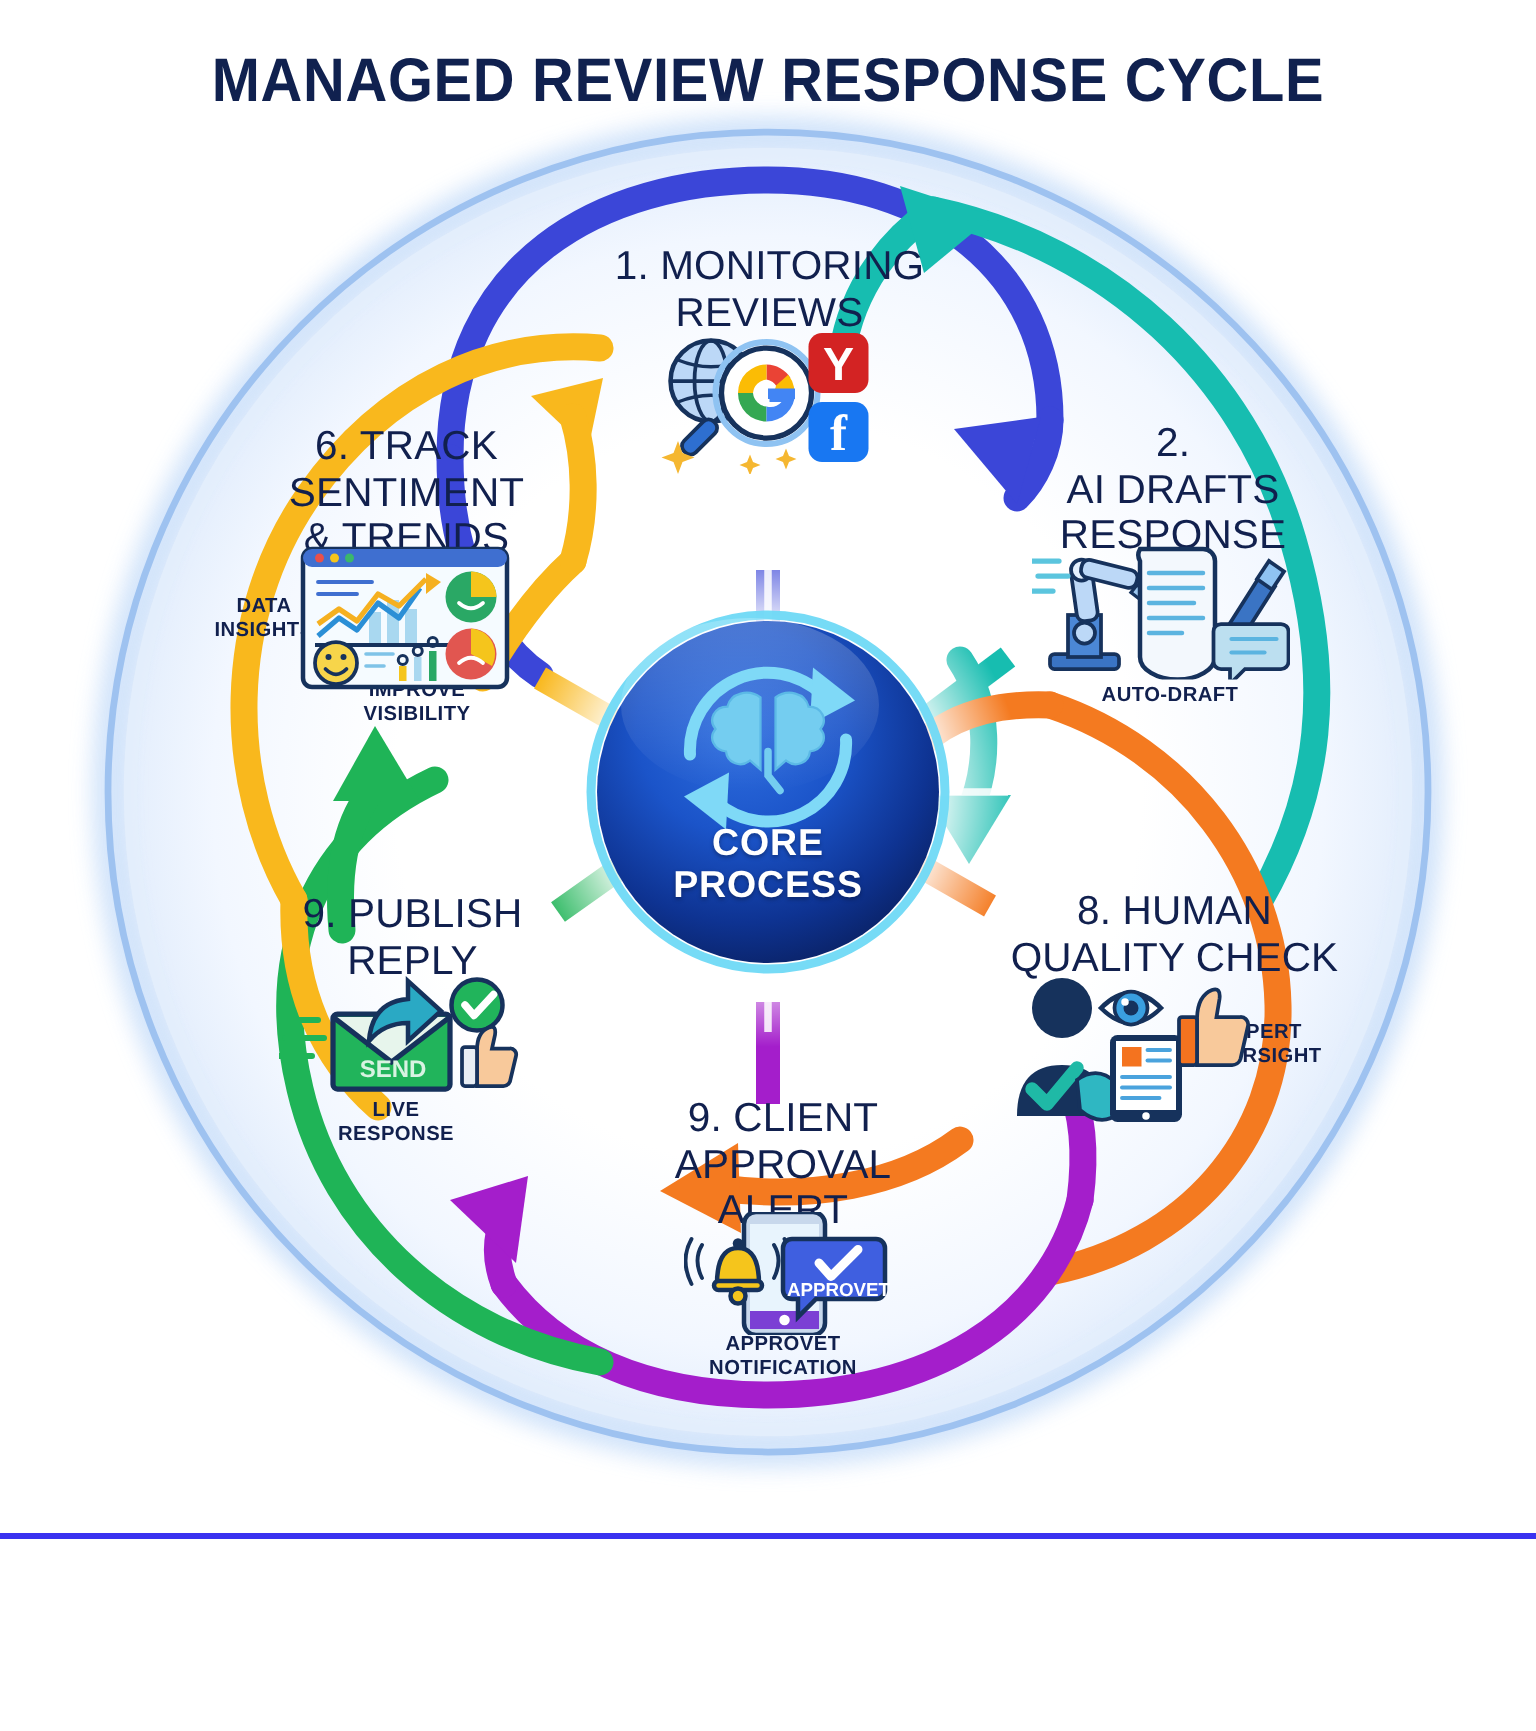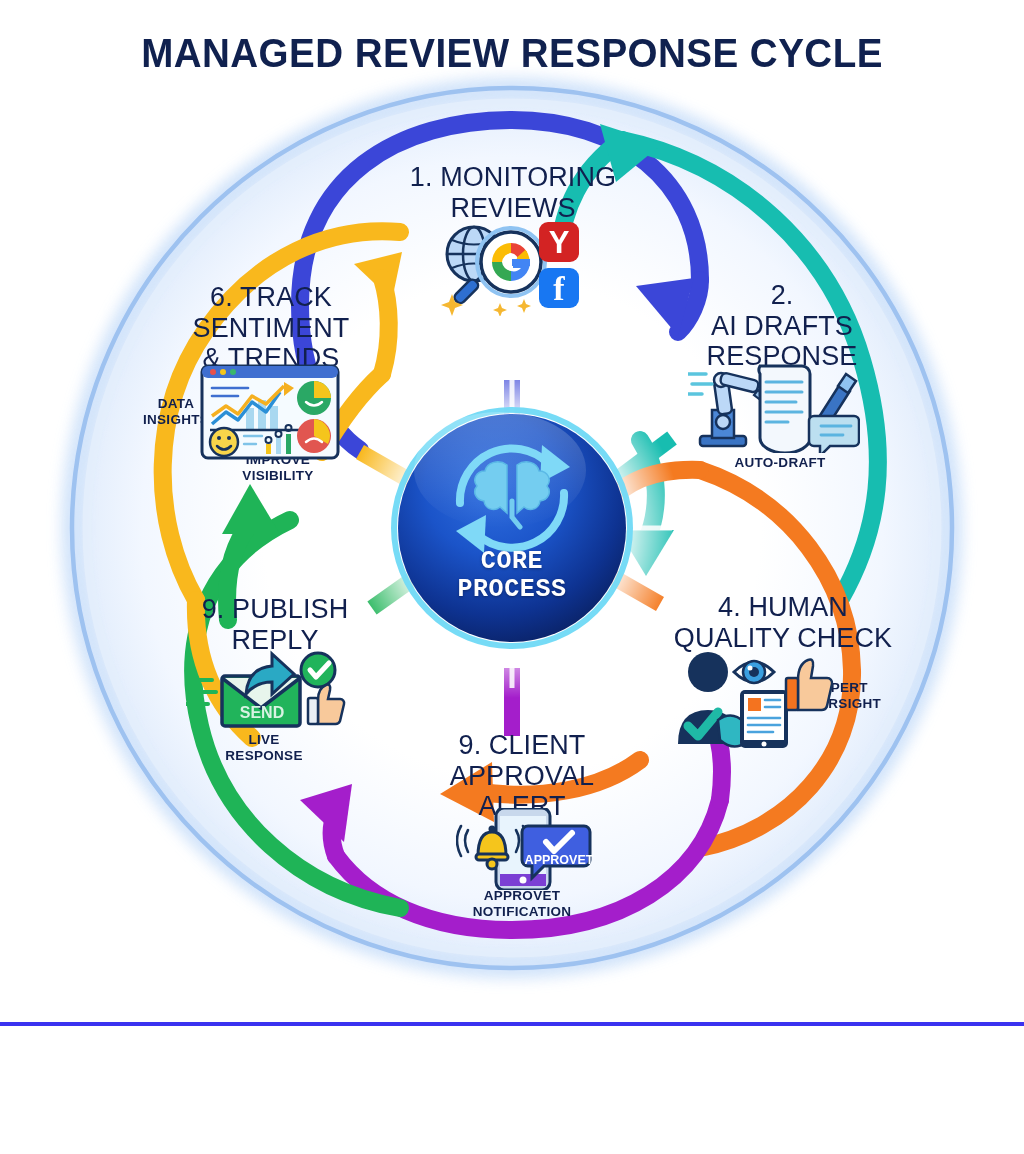--- a/index.html
+++ b/index.html
@@ -70,21 +70,21 @@
   .hub-label {
     position: absolute;
     color: #ffffff;
     font-weight: bold;
     font-size: 25px;
     line-height: 1.12;
     text-align: center;
     white-space: pre-line;
     letter-spacing: 0.6px;
     text-shadow: 0 1px 3px rgba(0,0,0,.35);
-    font-family: Liberation Mono, monospace;
+    font-family: Liberation Sans, sans-serif;
   }
 
   
   .iconbox { position:absolute; }
 
   
   #divider {
     position: absolute;
     left: 0; top: 1022px;
     width: 1024px; height: 4px;
@@ -242,21 +242,21 @@
   </div>
 
   <div class="step-title" style="left:400px; top:162px; width:226px;">1. MONITORING
 REVIEWS</div>
 
   <div class="step-title" style="left:682px; top:280px; width:200px;">2.
 AI DRAFTS
 RESPONSE</div>
   <div class="step-cap" style="left:690px; top:455px; width:180px;">AUTO-DRAFT</div>
 
-  <div class="step-title" style="left:672px; top:592px; width:222px;">4. HUMAN
+  <div class="step-title" style="left:672px; top:592px; width:222px;">8. HUMAN
 QUALITY CHECK</div>
   <div class="step-cap" style="left:790px; top:680px; width:100px;">EXPERT
 OVERSIGHT</div>
 
   <div class="step-title" style="left:422px; top:730px; width:200px;">9. CLIENT
 APPROVAL
 ALERT</div>
   <div class="step-cap" style="left:432px; top:888px; width:180px;">APPROVET
 NOTIFICATION</div>
 

